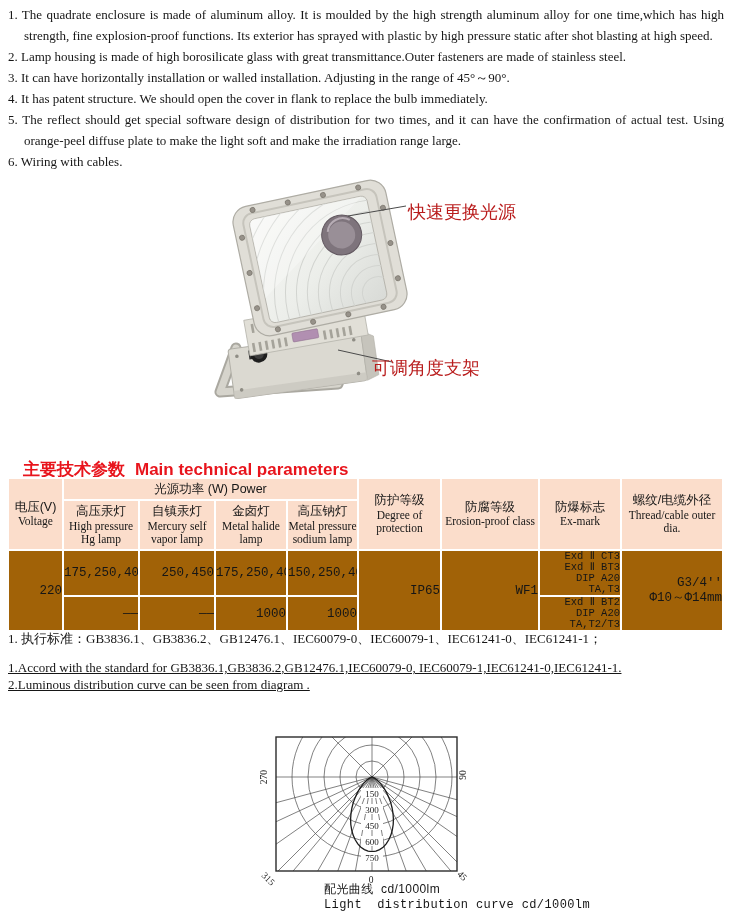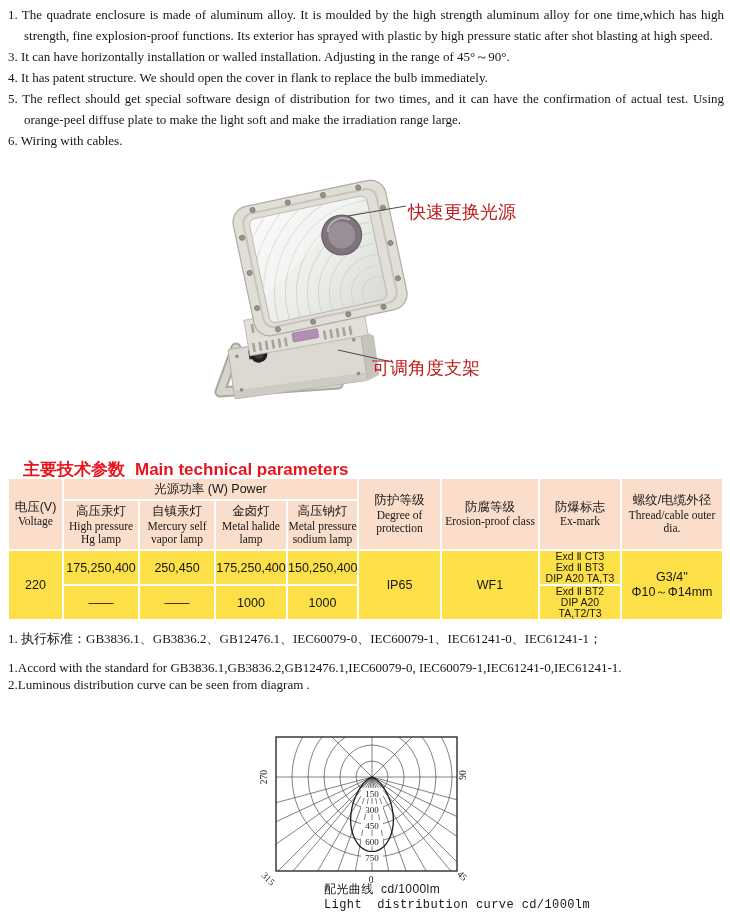--- a/index.html
+++ b/index.html
@@ -14,49 +14,50 @@
   .callout-top{left:408px;top:200px;}
   .callout-bottom{left:372px;top:356px;}
   
   .section-title{position:absolute;left:8px;top:443px;margin:15px;font-family:"Liberation Sans",sans-serif;
                  font-size:17px;font-weight:bold;}
   .section-title .zh-t{margin-right:10px;}
   
   .params{position:absolute;left:7px;top:477px;width:715px;border-collapse:collapse;table-layout:fixed;}
   .params th,.params td{border:2px solid #fff;text-align:center;vertical-align:middle;padding:0;overflow:hidden;}
   .params th{background:#fbddcb;font-weight:normal;}
-  .params td{background:#fde047;font-family:Liberation Sans, sans-serif;font-size:12.5px;}
+  .params td{background:#a16207;font-family:Liberation Mono, monospace;font-size:12.5px;text-align:right;}
   .row-group{height:22px;}
   .row-sub{height:50px;}
   .row-data{height:34px;}
   .zh{display:block;font-family:"Liberation Sans",sans-serif;font-size:12.5px;line-height:1.25;}
   .en{display:block;font-family:"Liberation Serif",serif;font-size:11.5px;line-height:1.15;}
   .power-group{font-family:"Liberation Sans",sans-serif;font-size:12.5px;}
   .exline{display:block;font-size:10.5px;line-height:11px;}
   .thline{display:block;font-size:12.5px;line-height:15px;}
   
   .notes{position:absolute;left:8px;top:628px;width:716px;font-size:13px;}
   .notes .nzh{line-height:22px;}
-  .notes .nen-block{margin-top:9px;}
+  .notes .nen-block{margin-top:9px;text-decoration:underline;}
   .notes .nen{line-height:17px;}
   
   .polar-svg{position:absolute;left:246px;top:730px;width:230px;height:165px;}
   .alabel{font-family:"Liberation Serif",serif;font-size:9.5px;fill:#222;}
   .chart-captions{position:absolute;left:278px;top:881px;}
   .cap{white-space:pre;font-size:12px;line-height:16px;letter-spacing:0.4px;padding-left:46px;}
   .cap-zh{font-family:"Liberation Sans",sans-serif;}
   .cap-en{font-family:Liberation Mono, monospace;}
 </style>
 </head>
 <body>
 
 <div class="page">
 
   <div class="features">
     <div class="feat">1. The quadrate enclosure is made of aluminum alloy. It is moulded by the high strength aluminum alloy for one time,which has high strength, fine explosion-proof functions. Its exterior has sprayed with plastic by high pressure static after shot blasting at high speed.</div>
+    <div class="feat">2. Lamp housing is made of high borosilicate glass with great transmittance.Outer fasteners are made of stainless steel.</div>
     <div class="feat">3. It can have  horizontally installation or walled installation. Adjusting in the range of 45°～90°.</div>
     <div class="feat">4. It has patent structure. We should open the cover in flank to replace the bulb immediately.</div>
     <div class="feat">5. The reflect should get special software design of distribution for two times, and it can have the confirmation of actual test. Using orange-peel diffuse plate to make the light soft and make the irradiation range large.</div>
     <div class="feat">6. Wiring with cables.</div>
   </div>
 
   <svg class="product-svg" viewBox="0 0 360 235">
     <defs>
       <linearGradient id="glassG" x1="0" y1="0" x2="1" y2="1">
         <stop offset="0" stop-color="#f8f8f6"></stop>

